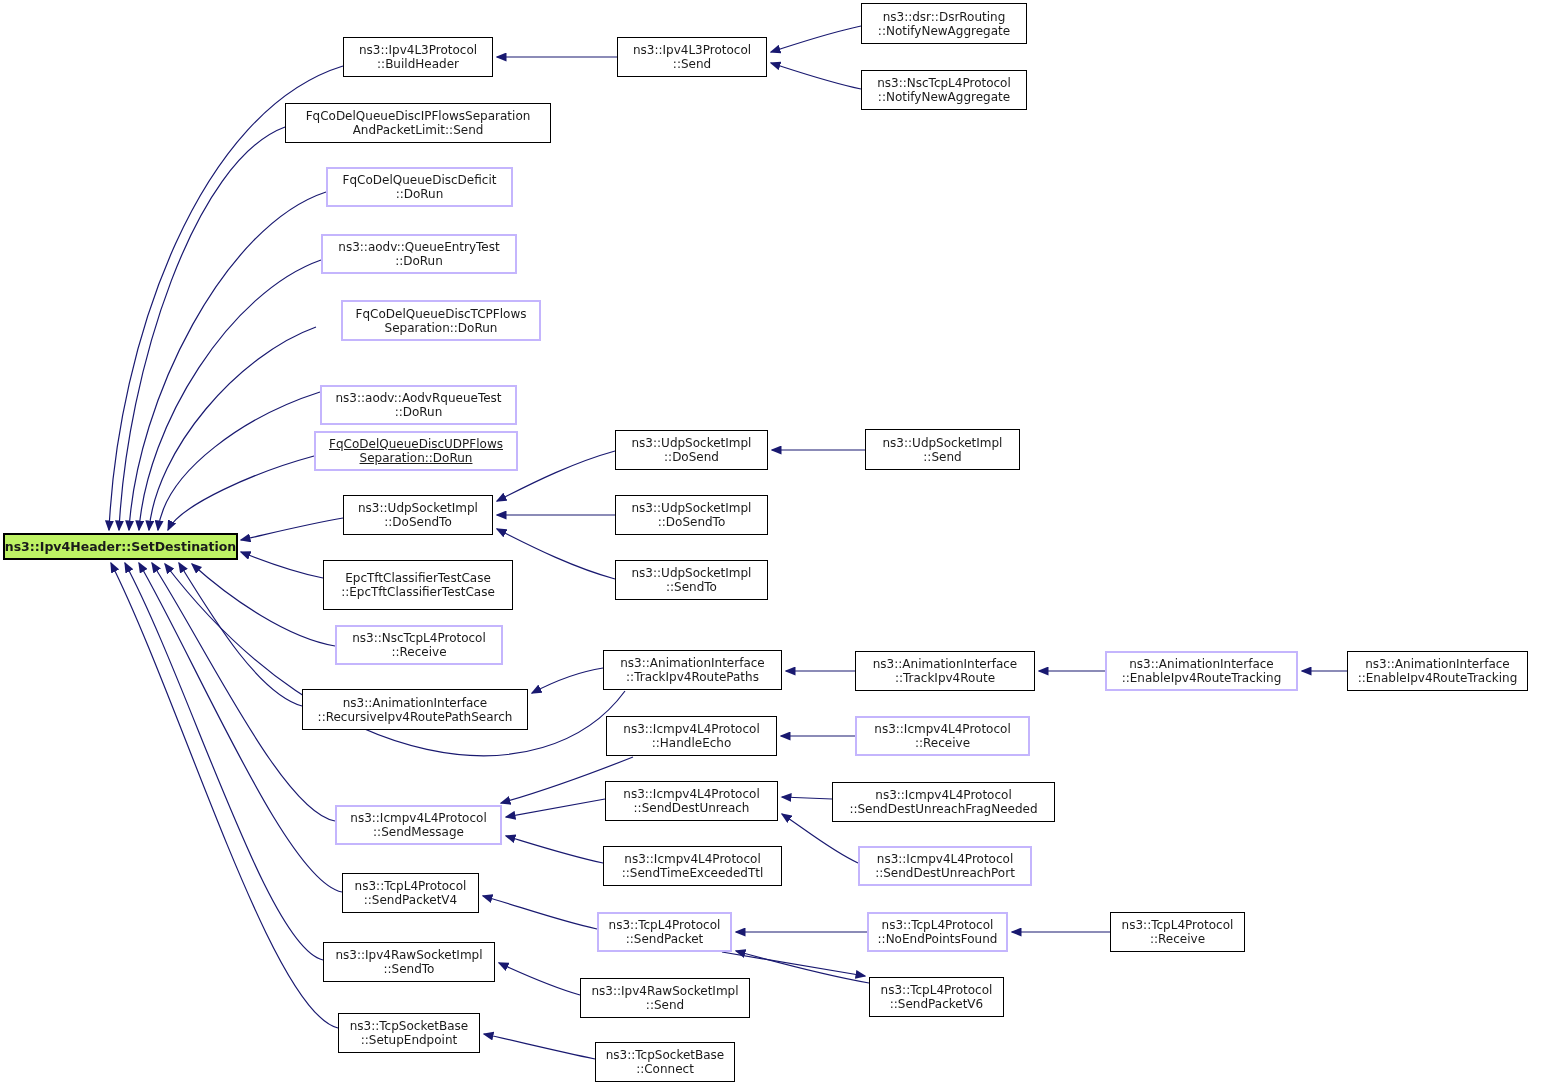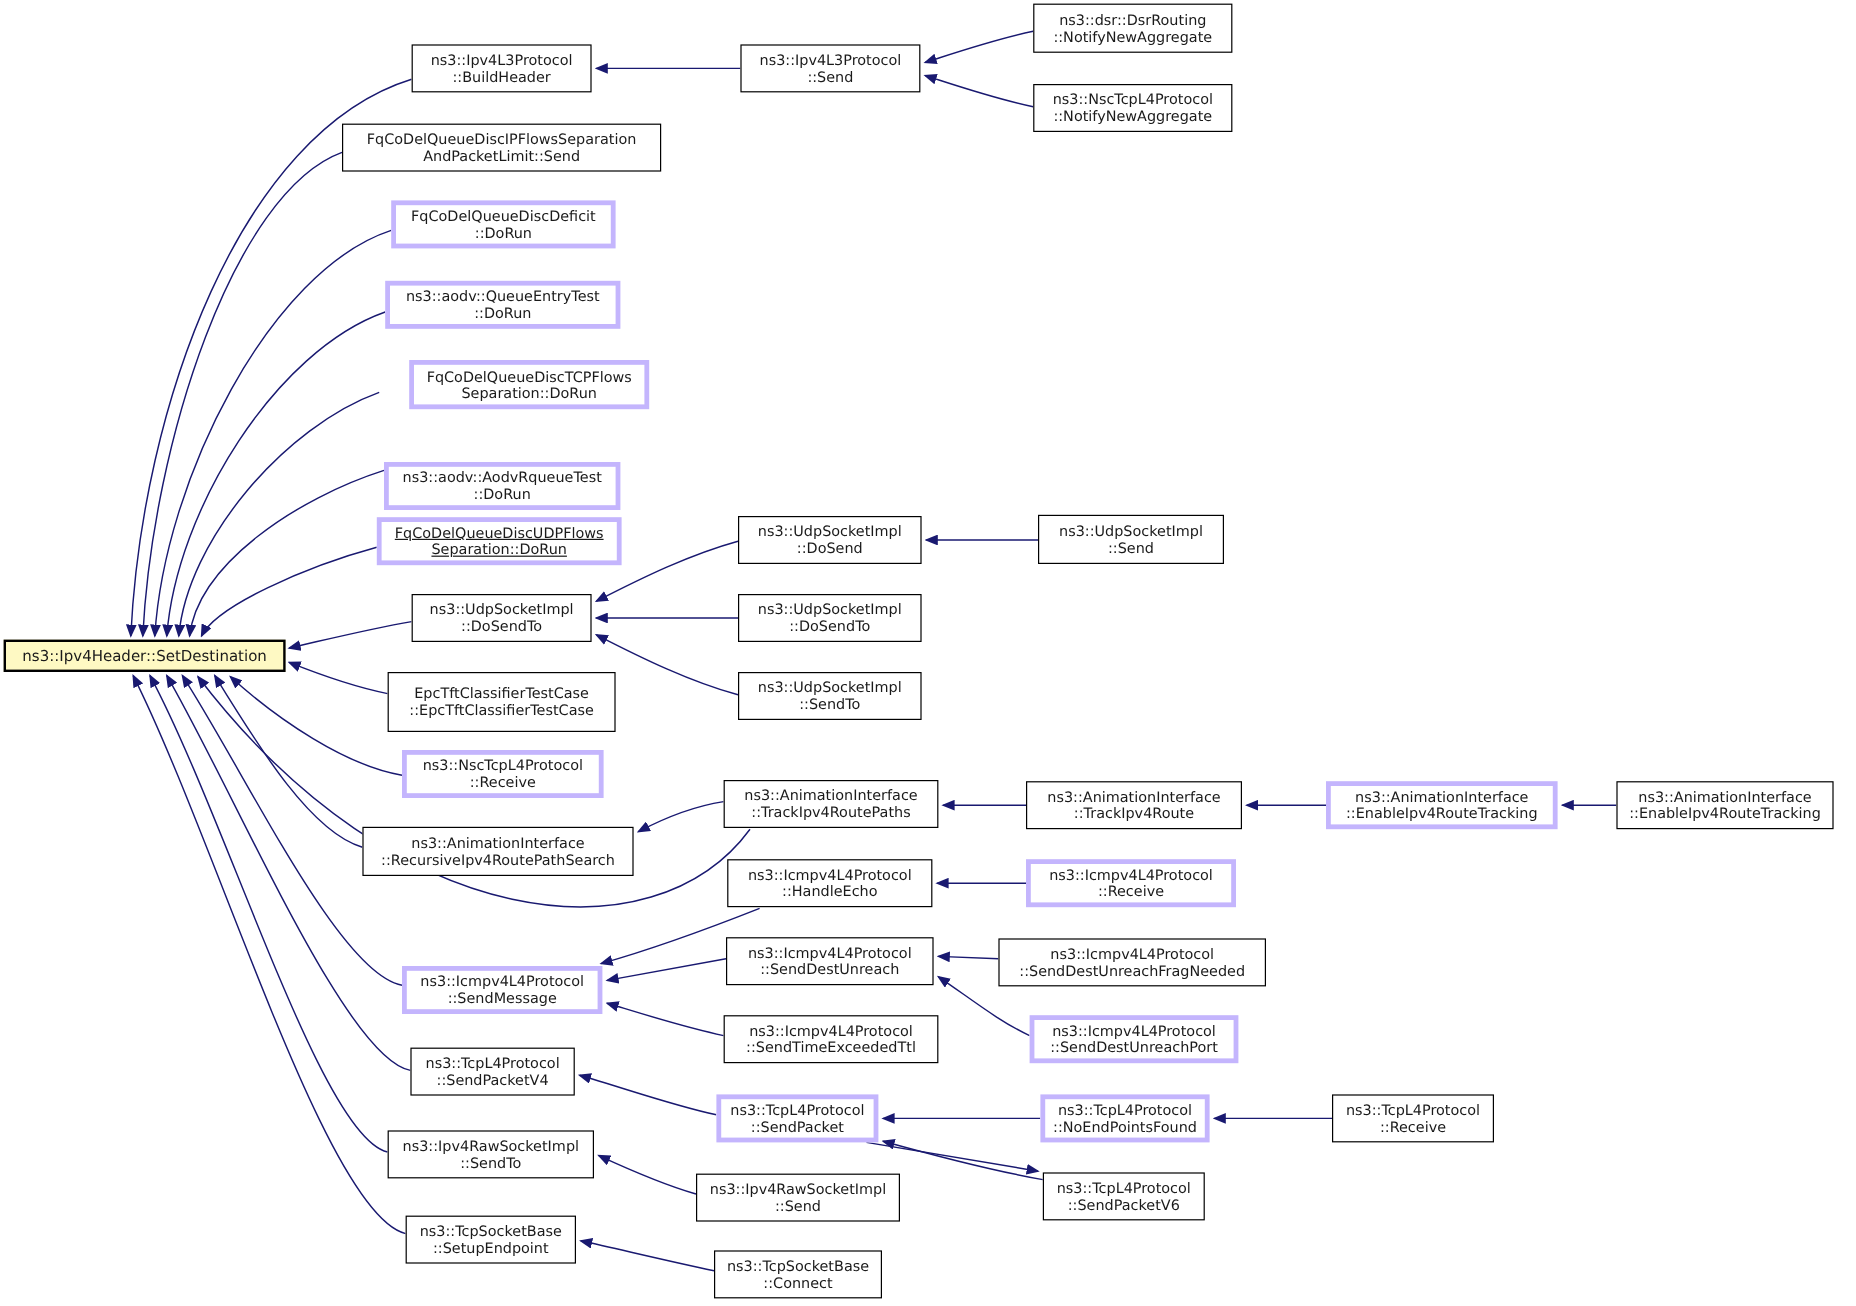--- a/index.html
+++ b/index.html
@@ -16,26 +16,27 @@
     display:flex;align-items:center;justify-content:center;
     text-align:center;
     background:#ffffff;
     border:1px solid #000000;
     color:#1a1a1a;
     font-size:12px;line-height:14px;
     white-space:pre-line;
     box-sizing:border-box;
     cursor:pointer;
   }
-  .node.bold{border:4px solid #c4b5fd;}
+  .node.bold{border:2px solid #c4b5fd;}
   .node.root{
-    background:#fef9c3;
+    background:#bef264;
     border:2px solid #000000;
     cursor:default;
     font-size:12.5px;
+    font-weight:bold;
   }
 </style>
 </head>
 <body>
 
 <div id="canvas">
   <svg id="edge-layer" viewBox="0 0 1547 1088" xmlns="http://www.w3.org/2000/svg">
     <defs>
       <marker id="arrow" markerUnits="userSpaceOnUse" markerWidth="11" markerHeight="9" refX="9.5" refY="4.5" orient="auto">
         <path d="M0,0 L11,4.5 L0,9 Z" fill="#191970"></path>

